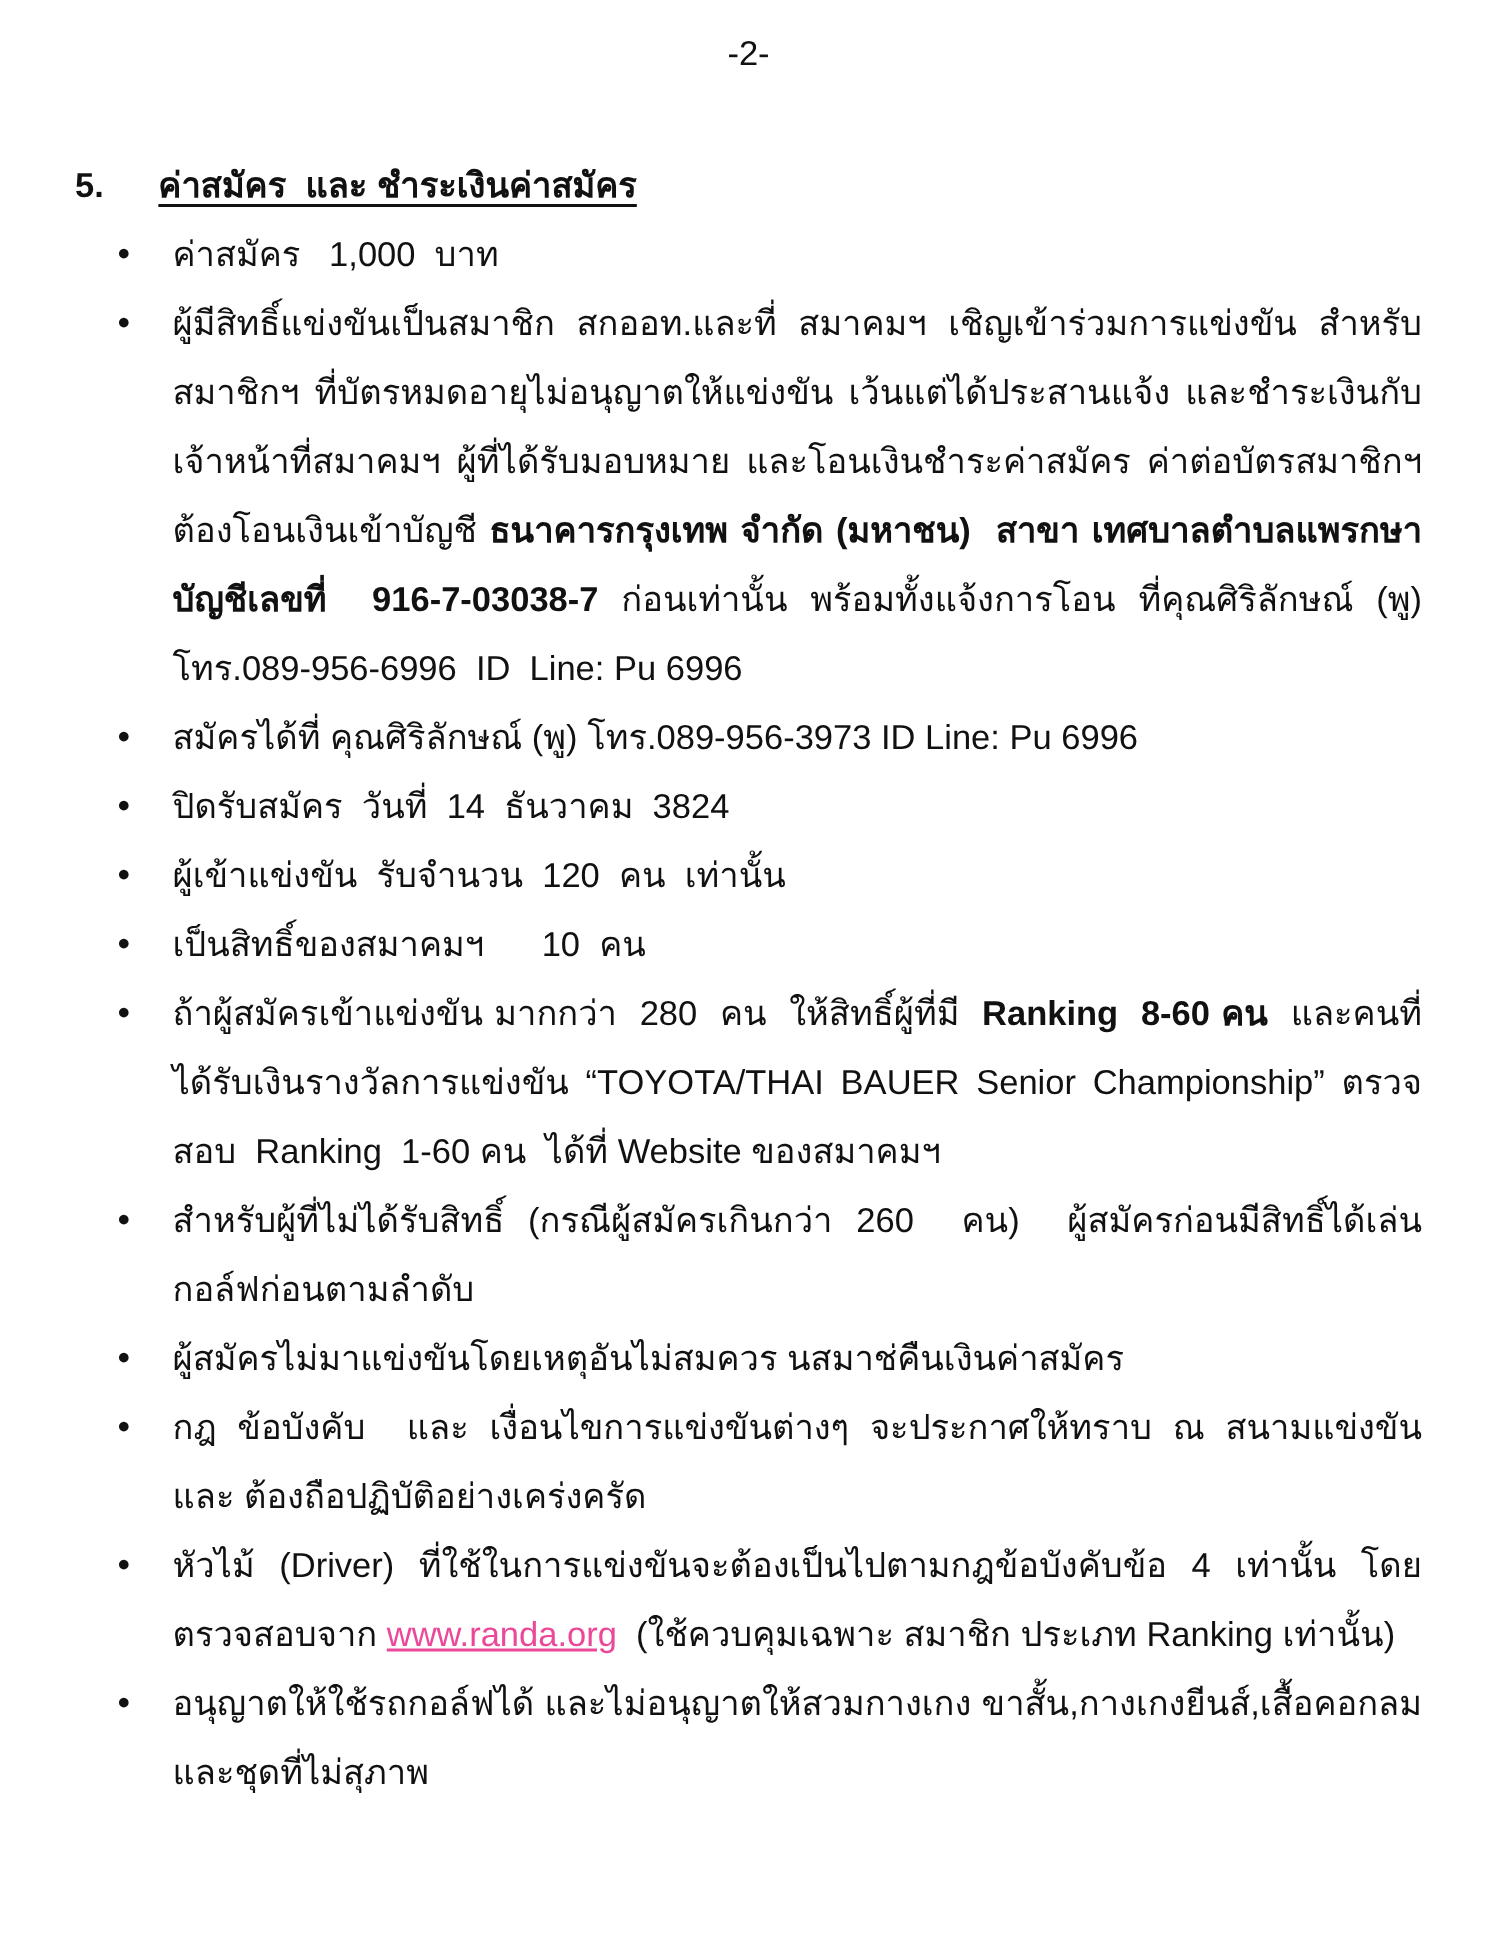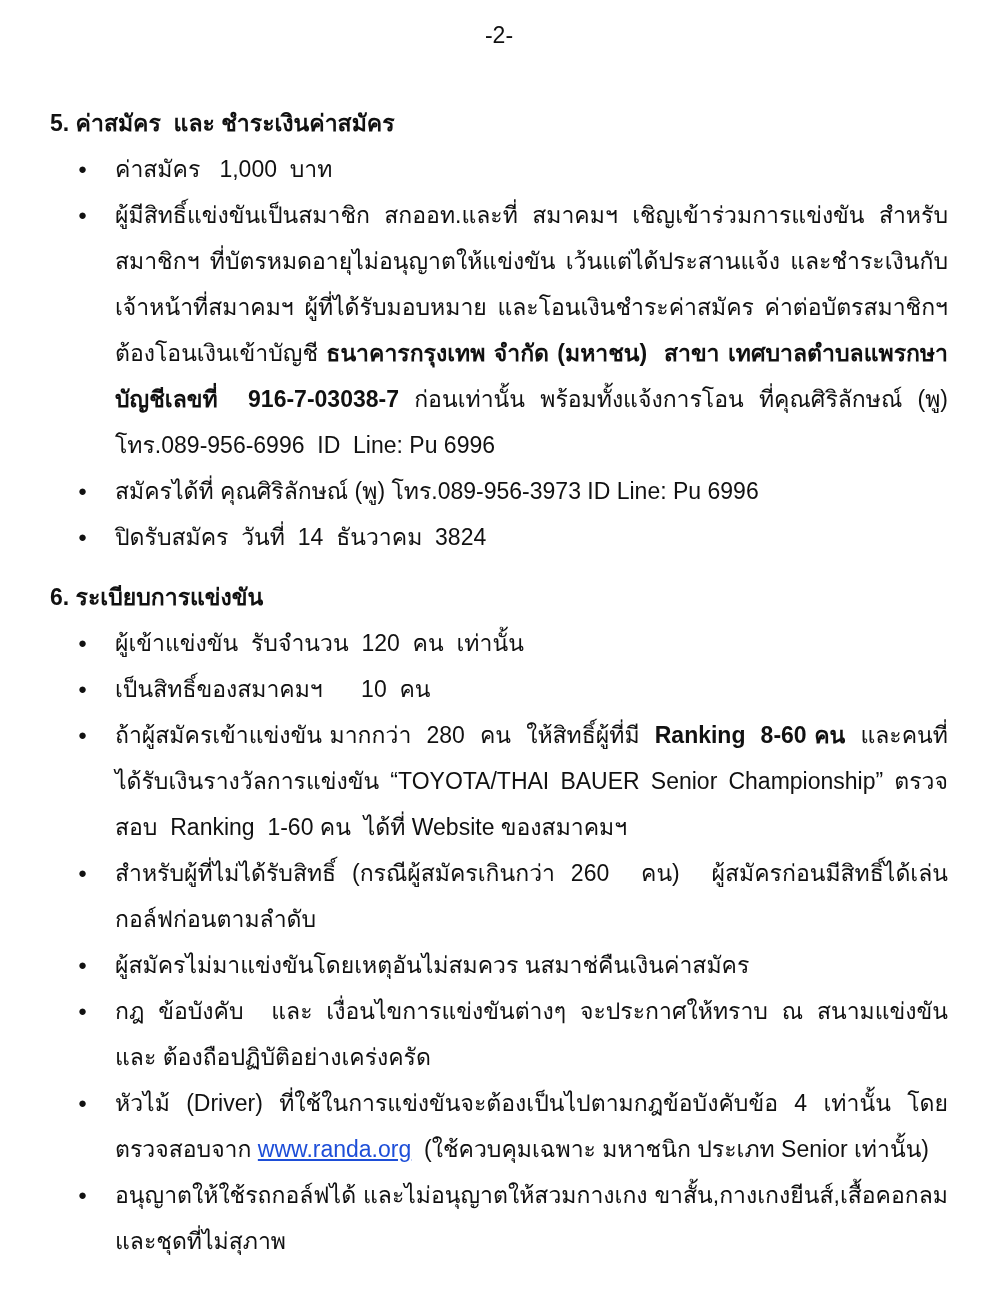--- a/index.html
+++ b/index.html
@@ -27,43 +27,45 @@
     text-align: center;
     white-space: pre-wrap;
   }
   .heading {
     font-weight: bold;
     white-space: pre-wrap;
   }
   .heading.sec5 { margin-top: 42px; }
   .heading.sec6 { margin-top: 14px; }
   .heading .title {
+    text-decoration: underline;
     text-underline-offset: 5px;
     text-decoration-thickness: 2px;
+    margin-left: 30px;
   }
   .bullet {
     display: flex;
     align-items: flex-start;
   }
   .marker {
     flex: 0 0 37px;
     padding-left: 28px;
     box-sizing: content-box;
     width: 9px;
     font-size: 15px;
     line-height: 46px;
   }
   .btext {
     flex: 1 1 auto;
     text-align: justify;
     white-space: pre-wrap;
   }
   .bold { font-weight: bold; }
   a.doclink {
-    color: #1d4ed8;
+    color: #ec4899;
     text-decoration: underline;
     cursor: pointer;
   }
 </style>
 </head>
 <body>
 
 <div class="page">
 
   <div class="pagenum">-2-</div>
@@ -83,21 +85,20 @@
   <div class="bullet">
     <span class="marker">●</span>
     <div class="btext"><span>สมัครได้ที่ คุณศิริลักษณ์ (พู) โทร.089-956-3973 ID Line: Pu 6996</span></div>
   </div>
 
   <div class="bullet">
     <span class="marker">●</span>
     <div class="btext"><span>ปิดรับสมัคร  วันที่  14  ธันวาคม  3824</span></div>
   </div>
 
-  <div class="heading sec6"><span>6.</span><span> </span><span class="title">ระเบียบการแข่งขัน</span></div>
 
   <div class="bullet">
     <span class="marker">●</span>
     <div class="btext"><span>ผู้เข้าแข่งขัน  รับจำนวน  120  คน  เท่านั้น</span></div>
   </div>
 
   <div class="bullet">
     <span class="marker">●</span>
     <div class="btext"><span>เป็นสิทธิ์ของสมาคมฯ      10  คน</span></div>
   </div>
@@ -117,21 +118,21 @@
     <div class="btext"><span>ผู้สมัครไม่มาแข่งขันโดยเหตุอันไม่สมควร นสมาช่คืนเงินค่าสมัคร</span></div>
   </div>
 
   <div class="bullet">
     <span class="marker">●</span>
     <div class="btext"><span>กฎ ข้อบังคับ  และ เงื่อนไขการแข่งขันต่างๆ จะประกาศให้ทราบ ณ สนามแข่งขัน  และ ต้องถือปฏิบัติอย่างเคร่งครัด</span></div>
   </div>
 
   <div class="bullet">
     <span class="marker">●</span>
-    <div class="btext"><span>หัวไม้ (Driver) ที่ใช้ในการแข่งขันจะต้องเป็นไปตามกฎข้อบังคับข้อ 4 เท่านั้น โดยตรวจสอบจาก </span><a class="doclink" href="www.randa.org">www.randa.org</a><span>  (ใช้ควบคุมเฉพาะ มหาชนิก ประเภท Senior เท่านั้น)</span></div>
+    <div class="btext"><span>หัวไม้ (Driver) ที่ใช้ในการแข่งขันจะต้องเป็นไปตามกฎข้อบังคับข้อ 4 เท่านั้น โดยตรวจสอบจาก </span><a class="doclink" href="www.randa.org">www.randa.org</a><span>  (ใช้ควบคุมเฉพาะ สมาชิก ประเภท Ranking เท่านั้น)</span></div>
   </div>
 
   <div class="bullet">
     <span class="marker">●</span>
     <div class="btext"><span>อนุญาตให้ใช้รถกอล์ฟได้ และไม่อนุญาตให้สวมกางเกง ขาสั้น,กางเกงยีนส์,เสื้อคอกลม และชุดที่ไม่สุภาพ</span></div>
   </div>
 
 </div>
 
 </body></html>

